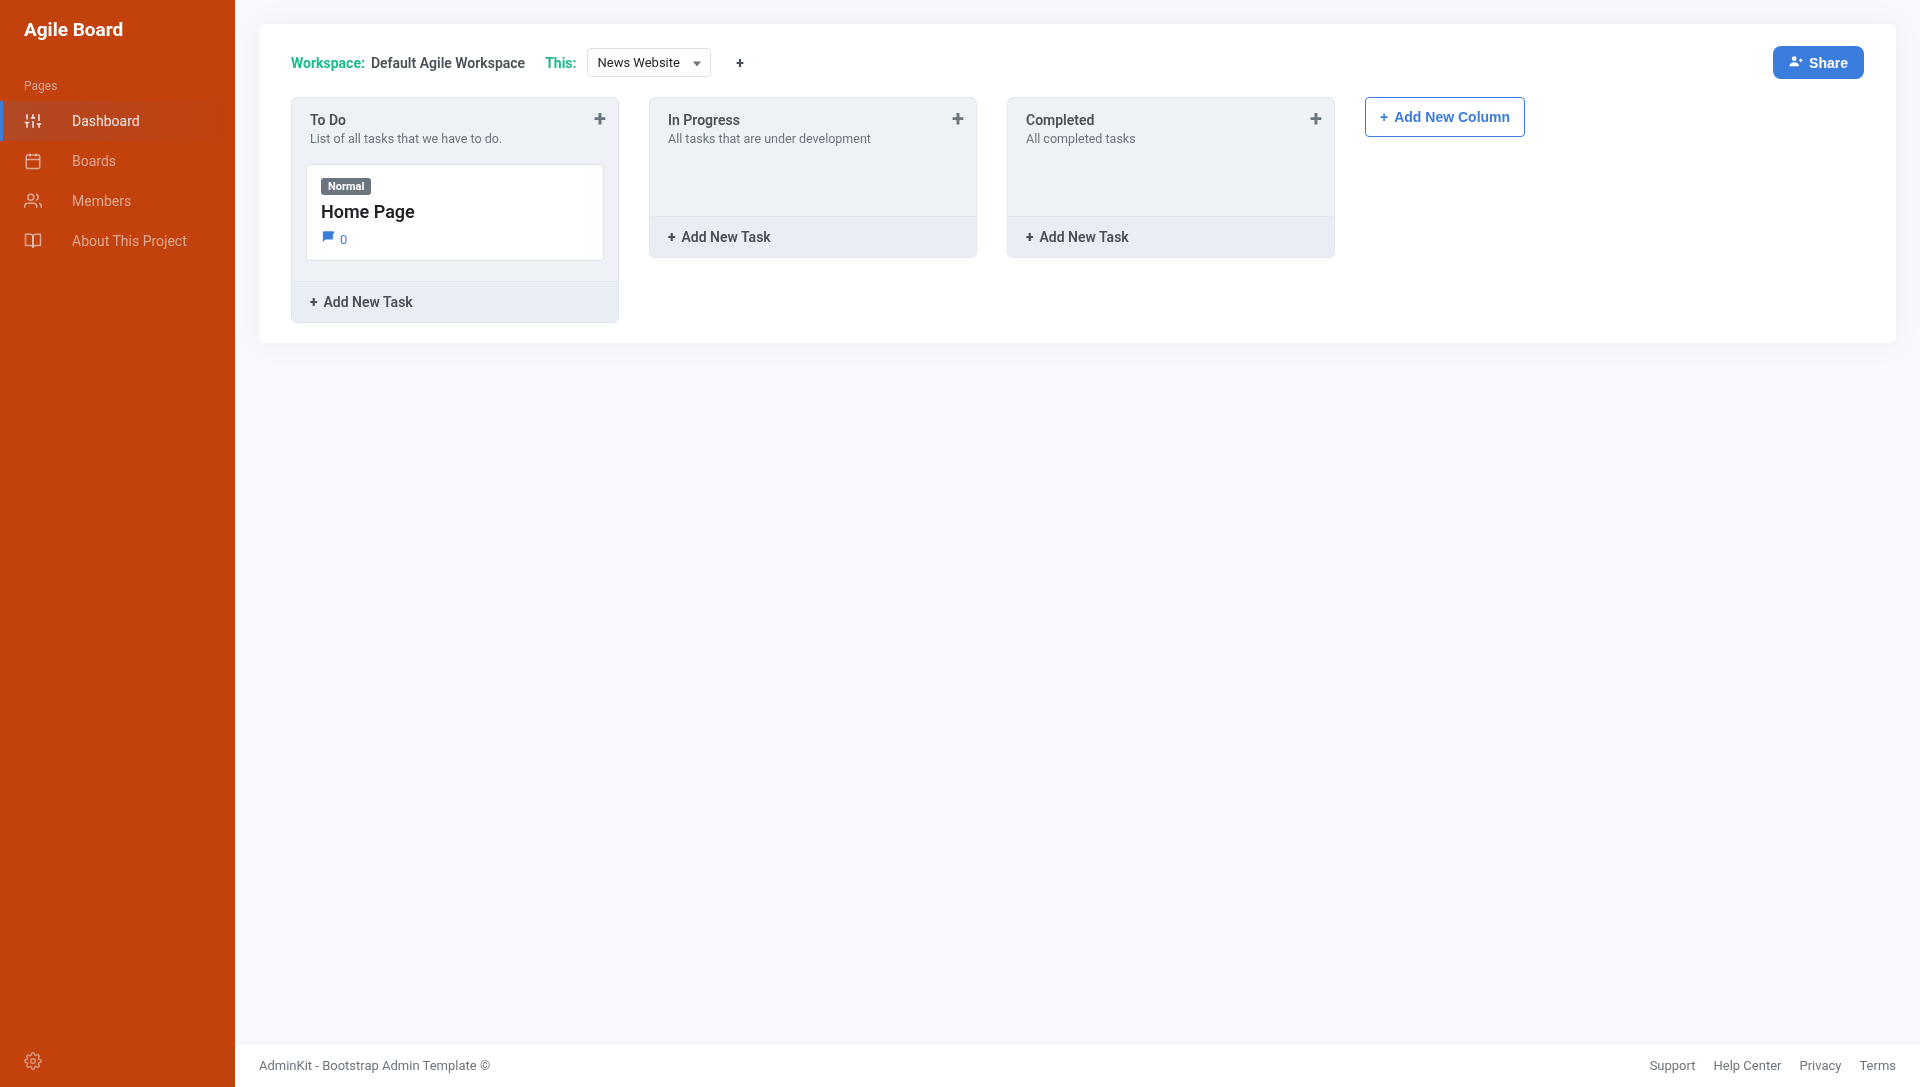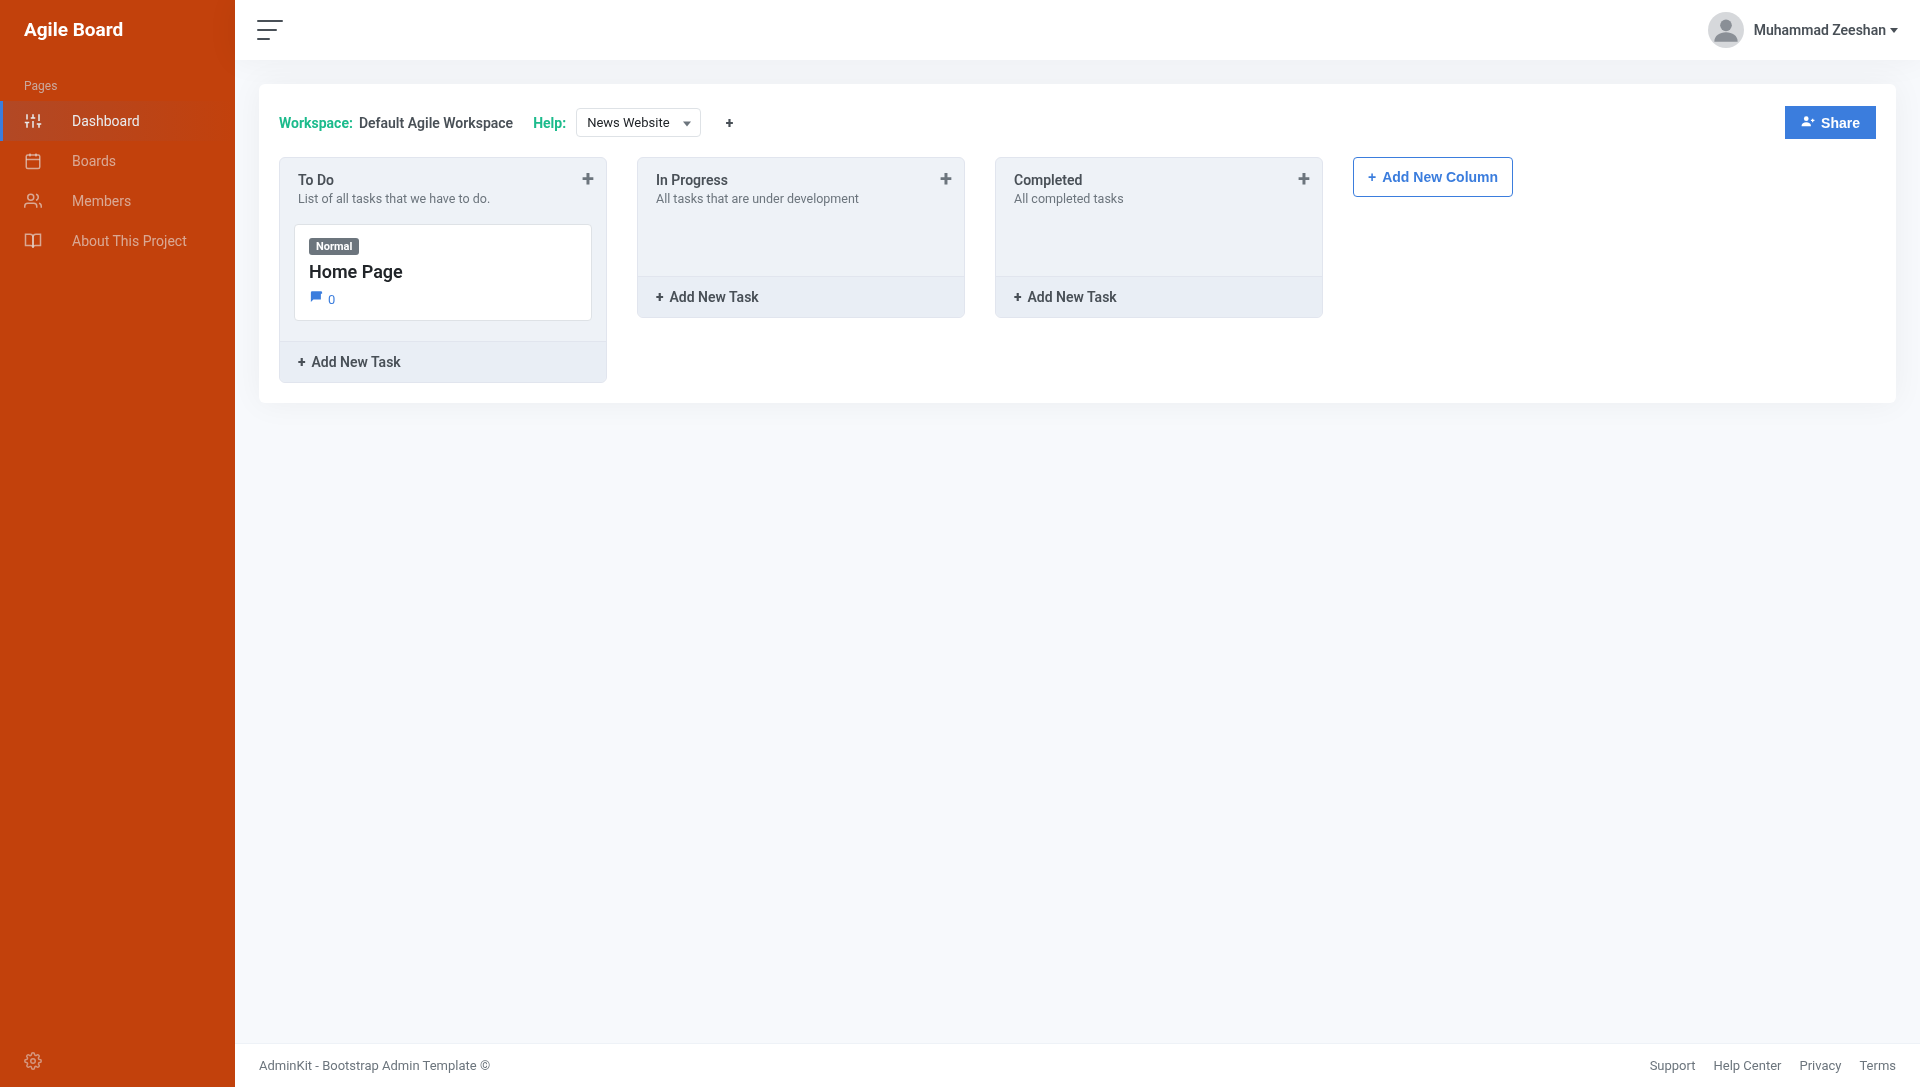--- a/index.html
+++ b/index.html
@@ -104,21 +104,21 @@
 
 
 .content {
   flex: 1;
   padding: 24px;
   overflow: auto;
 }
 .board-panel {
   background: #fff;
   border-radius: 6px;
-  padding: 22px 20px 20px;
+  padding: 22px 32px 20px;
   box-shadow: 0 0 2rem 0 rgba(33,37,41,.05);
   min-height: 300px;
 }
 .board-header {
   display: flex;
   align-items: center;
   gap: 6px;
   margin-bottom: 18px;
 }
 .bh-label { font-weight: 700; }
@@ -155,21 +155,21 @@
   cursor: pointer;
   font-size: 16px;
   color: #495057;
 }
 .btn-share {
   margin-left: auto;
   background: #3b7ddd;
   color: #fff;
   border: none;
   padding: 8px 16px;
-  border-radius: 0;
+  border-radius: 8px;
   font-size: 14px;
   font-weight: 600;
   display: inline-flex;
   align-items: center;
   gap: 6px;
   cursor: pointer;
 }
 
 
 .columns {
@@ -333,48 +333,29 @@
       <span class="sidebar-icon" style="color: rgba(233,236,239,0.5); cursor:pointer;">
         <svg viewBox="0 0 24 24" width="18" height="18" fill="none" stroke="currentColor" stroke-width="2">
             <circle cx="12" cy="12" r="3"></circle>
             <path d="M19.4 15a1.65 1.65 0 0 0 .33 1.82l.06.06a2 2 0 1 1-2.83 2.83l-.06-.06a1.65 1.65 0 0 0-1.82-.33 1.65 1.65 0 0 0-1 1.51V21a2 2 0 0 1-4 0v-.09a1.65 1.65 0 0 0-1-1.51 1.65 1.65 0 0 0-1.82.33l-.06.06a2 2 0 1 1-2.83-2.83l.06-.06A1.65 1.65 0 0 0 4.6 15a1.65 1.65 0 0 0-1.51-1H3a2 2 0 0 1 0-4h.09c.66 0 1.26-.39 1.51-1A1.65 1.65 0 0 0 4.27 7.18l-.06-.06A2 2 0 1 1 7.04 4.29l.06.06c.47.47 1.17.61 1.82.33H9a1.65 1.65 0 0 0 1-1.51V3a2 2 0 0 1 4 0v.09c0 .66.39 1.26 1 1.51.65.28 1.35.14 1.82-.33l.06-.06a2 2 0 1 1 2.83 2.83l-.06.06c-.47.47-.61 1.17-.33 1.82V9c.26.61.86 1 1.51 1H21a2 2 0 0 1 0 4h-.09c-.66 0-1.26.39-1.51 1z"></path>
           </svg>
       </span>
     </div>
   </aside>
 
   <div class="main">
-    <div class="topbar">
-      <div class="hamburger">
-        <span></span>
-          <span></span>
-          <span></span>
-      </div>
-      <div class="topbar-right">
-        <span class="avatar">
-          <svg viewBox="0 0 24 24" width="28" height="28" fill="#8a8f96">
-              <circle cx="12" cy="8" r="5"></circle>
-              <path d="M2 22c0-5 4.5-8 10-8s10 3 10 8z"></path>
-            </svg>
-        </span>
-        <div class="user-dd">
-          <span>Muhammad Zeeshan</span>
-          <span class="caret-down"></span>
-        </div>
-      </div>
-    </div>
 
     <div class="content">
       <div class="board-panel">
 
         <div class="board-header">
           <span class="bh-label bh-workspace">Workspace:</span>
           <span class="bh-name">Default Agile Workspace</span>
           <span style="width:8px"></span>
-          <span class="bh-label bh-board">Help:</span>
+          <span class="bh-label bh-board">This:</span>
           <div class="bh-select">
             <span>News Website</span>
             <span class="sel-caret"></span>
           </div>
           <div class="bh-add">
             <span class="plus">+</span>
           </div>
           <button class="btn-share">
             <span>
               <svg viewBox="0 0 24 24" width="14" height="14" fill="currentColor">

